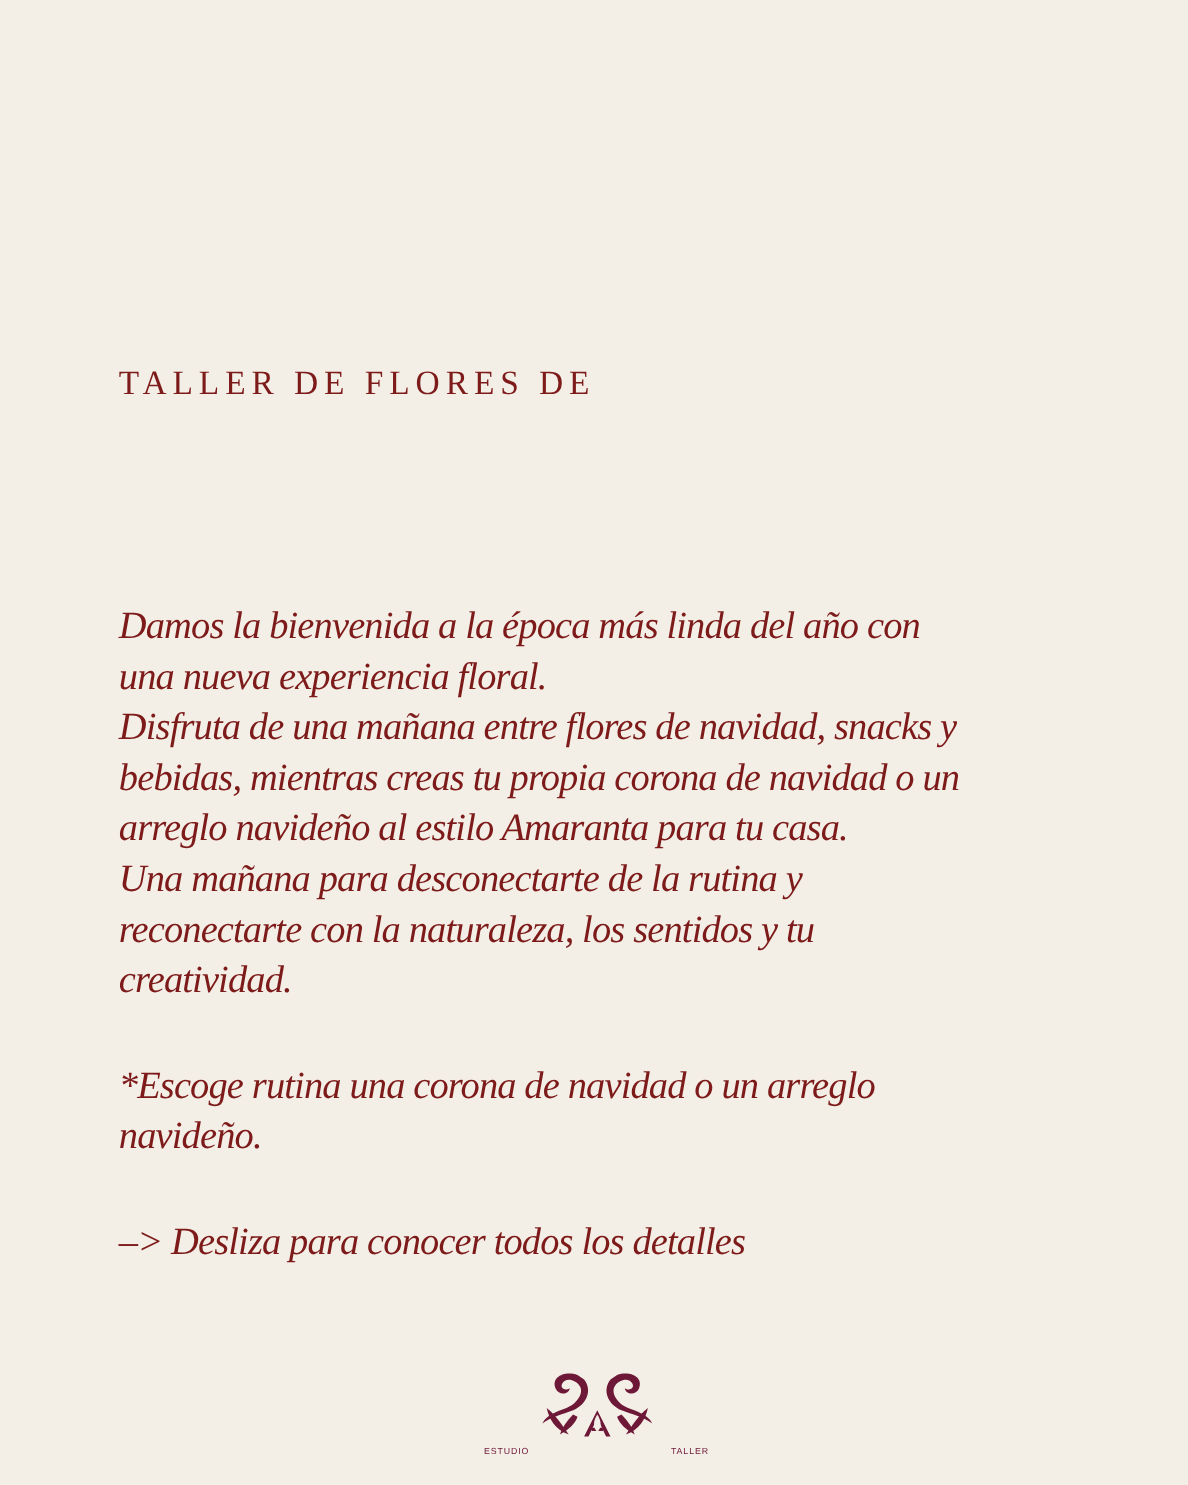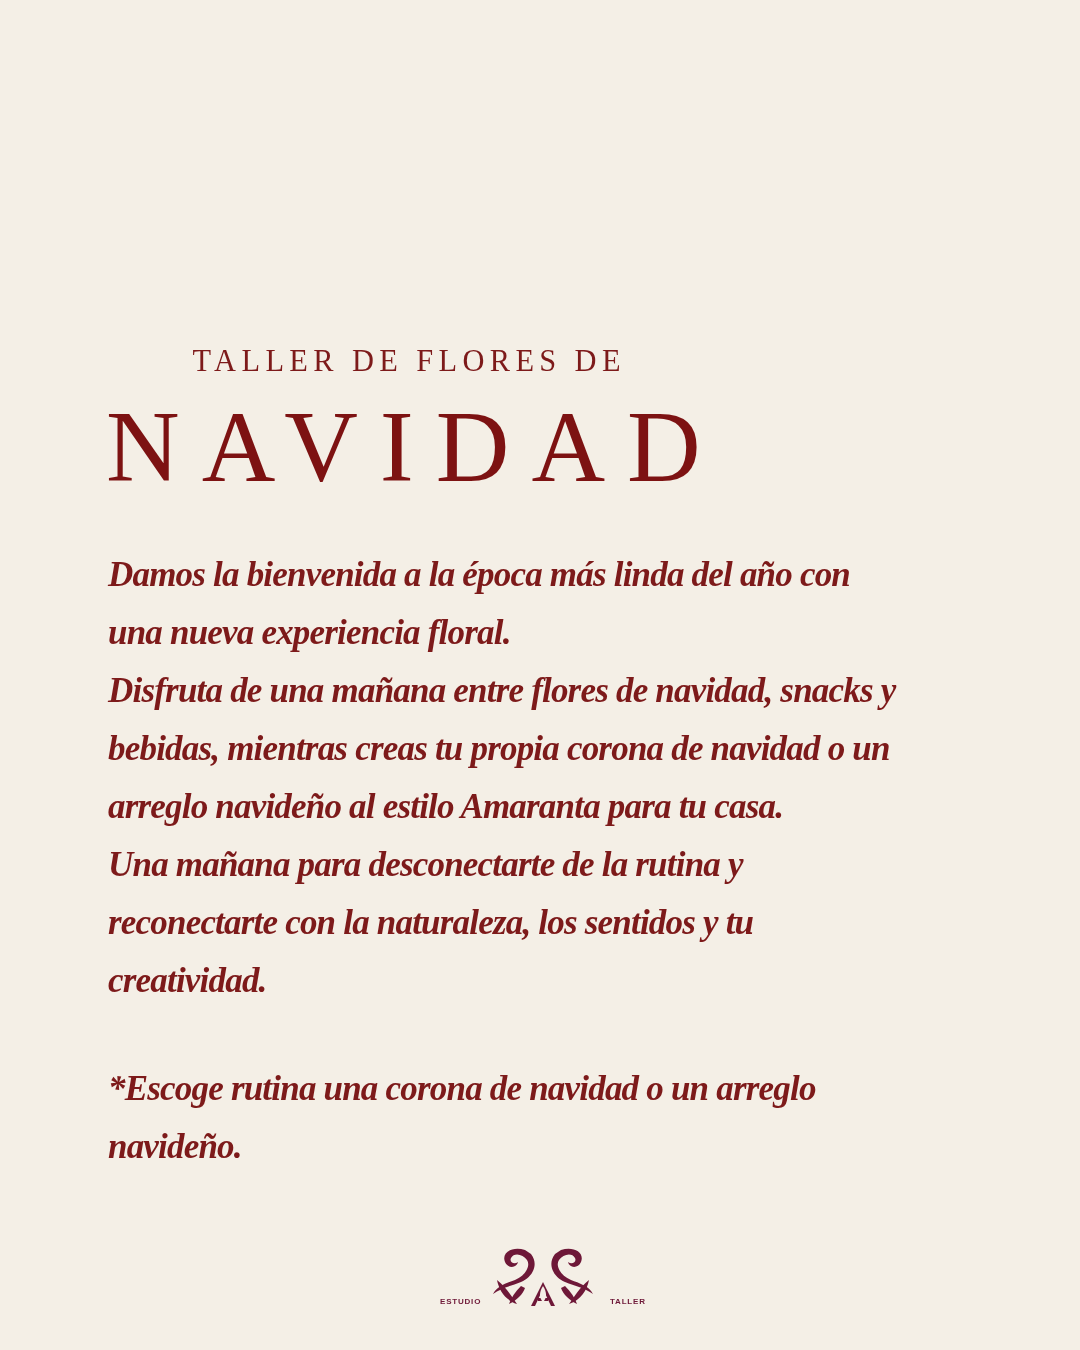--- a/index.html
+++ b/index.html
@@ -11,22 +11,21 @@
       height: 1350px;
       background: #f4efe6;
       position: relative;
       overflow: hidden;
       font-family: "Liberation Serif", "DejaVu Serif", serif;
       color: #7d1616;
     }
     .title-block {
       position: absolute;
       left: 108px;
-      top: 343px;
-      text-align: center;
+      top: 330px;
     }
     .subtitle {
       font-family: "Liberation Serif", serif;
       font-size: 31px;
       letter-spacing: 5.5px;
       font-weight: normal;
       color: #7d1a1a;
       line-height: 36px;
       margin: 0;
       transform: scaleX(0.98);
@@ -42,79 +41,78 @@
       margin: 18px 0 0 -2px;
     }
     .body-text {
       position: absolute;
       left: 108px;
       top: 546px;
       width: 860px;
       font-family: "Liberation Serif", serif;
       font-style: italic;
       font-size: 35px;
-      line-height: 58px;
+      line-height: 46px;
       color: #7d1a1a;
       letter-spacing: -0.8px;
-      font-weight: bold;
     }
     .body-text p {
       margin: 0;
       white-space: pre-line;
     }
     .gap {
       height: 50px;
     }
     .logo-wrap {
       position: absolute;
       left: 430px;
       top: 1244px;
       width: 220px;
       height: 70px;
     }
     .logo-side {
       position: absolute;
-      top: 53px;
+      top: 71px;
       font-family: "Liberation Sans", sans-serif;
       font-size: 8px;
       letter-spacing: 0.8px;
       color: #6e1838;
-      font-weight: bold;
+      font-weight: normal;
     }
     .logo-left { left: 10px; }
     .logo-right { left: 180px; }
     .logo-mark {
       position: absolute;
       left: 57px;
       top: 2px;
       width: 112px;
       height: 62px;
     }
   </style>
 </head>
 <body>
 
 <div class="title-block">
   <h2 class="subtitle">TALLER DE FLORES DE</h2>
-  <h1 class="main-title">NAVIDAD</h1>
 </div>
 
 <div class="body-text">
   <p>Damos la bienvenida a la época más linda del año con
 una nueva experiencia floral.
  Disfruta de una mañana entre flores de navidad, snacks y
 bebidas, mientras creas tu propia corona de navidad o un
 arreglo navideño al estilo Amaranta para tu casa.
  Una mañana para desconectarte de la rutina y
 reconectarte con la naturaleza, los sentidos y tu
 creatividad.</p>
   <div class="gap"></div>
   <p>*Escoge rutina una corona de navidad o un arreglo
 navideño.</p>
   <div class="gap"></div>
+  <p>–&gt; Desliza para conocer todos los detalles</p>
 </div>
 
 <div class="logo-wrap">
   <span class="logo-side logo-left">ESTUDIO</span>
   <svg class="logo-mark" viewBox="0 0 112 62">
     <g fill="#6e1838">
 
       <path d="M38 4 C26 0 14 6 18 16 C21 23 30 22 31 16 C27 19 22 16 24 12 C27 6 36 8 40 14 C44 20 38 30 28 34 C20 37 10 40 6 48 C14 42 24 40 34 36 C46 31 52 18 44 8 Z"></path>
 
       <path d="M74 4 C86 0 98 6 94 16 C91 23 82 22 81 16 C85 19 90 16 88 12 C85 6 76 8 72 14 C68 20 74 30 84 34 C92 37 102 40 106 48 C98 42 88 40 78 36 C66 31 60 18 68 8 Z"></path>

